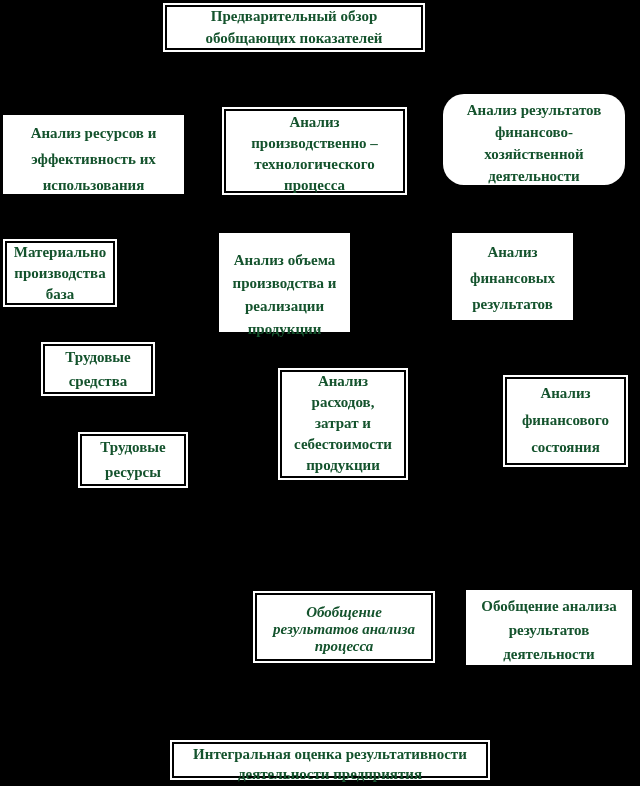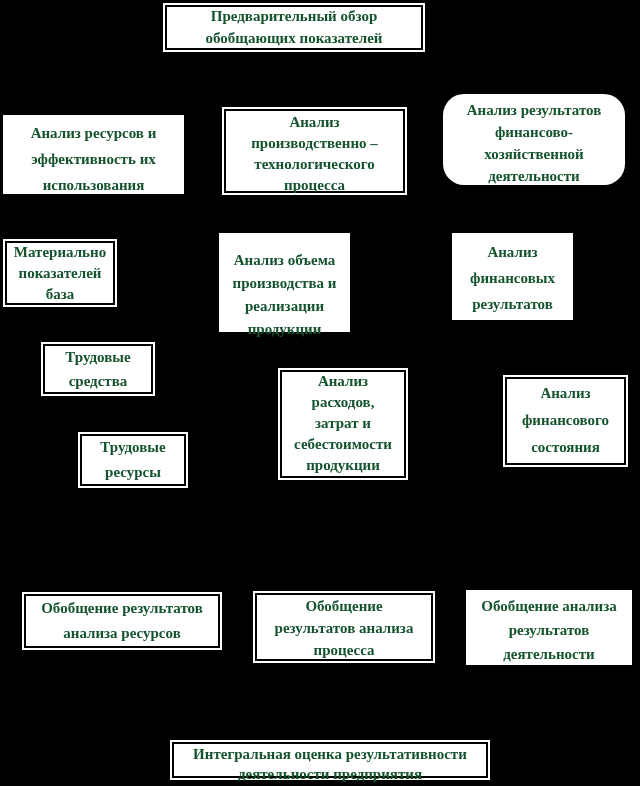--- a/index.html
+++ b/index.html
@@ -66,21 +66,21 @@
 
   <div class="box" style="left:443px; top:94px; width:182px; height:91px;border-radius:21px;">
     <div class="box-text" style="line-height:22px; padding-top:5px;">Анализ результатов
 финансово-
 хозяйственной
 деятельности</div>
   </div>
 
   <div class="box bordered" style="left:3px; top:239px; width:114px; height:68px;">
     <div class="box-text" style="line-height:21px; padding-top:3px;">Материально
-показателей
+производства
 база</div>
   </div>
 
   <div class="box" style="left:219px; top:233px; width:131px; height:99px;">
     <div class="box-text" style="line-height:23px; padding-top:16px;">Анализ объема
 производства и
 реализации
 продукции</div>
   </div>
 
@@ -107,27 +107,23 @@
     <div class="box-text" style="line-height:27px; padding-top:5px;">Анализ
 финансового
 состояния</div>
   </div>
 
   <div class="box bordered" style="left:78px; top:432px; width:110px; height:56px;">
     <div class="box-text" style="line-height:25px; padding-top:3px;">Трудовые
 ресурсы</div>
   </div>
 
-  <div class="box bordered" style="left:22px; top:592px; width:200px; height:58px;">
-    <div class="box-text" style="line-height:25px; padding-top:4px;">Обобщение результатов
-анализа ресурсов</div>
-  </div>
 
   <div class="box bordered" style="left:253px; top:591px; width:182px; height:72px;">
-    <div class="box-text" style="line-height:22px; padding-top:4px;">Обобщение
+    <div class="box-text" style="line-height:17px; padding-top:13px;font-style:italic;">Обобщение
 результатов  анализа
 процесса</div>
   </div>
 
   <div class="box" style="left:466px; top:590px; width:166px; height:75px;">
     <div class="box-text" style="line-height:24px; padding-top:4px;">Обобщение анализа
 результатов
 деятельности</div>
   </div>
 

